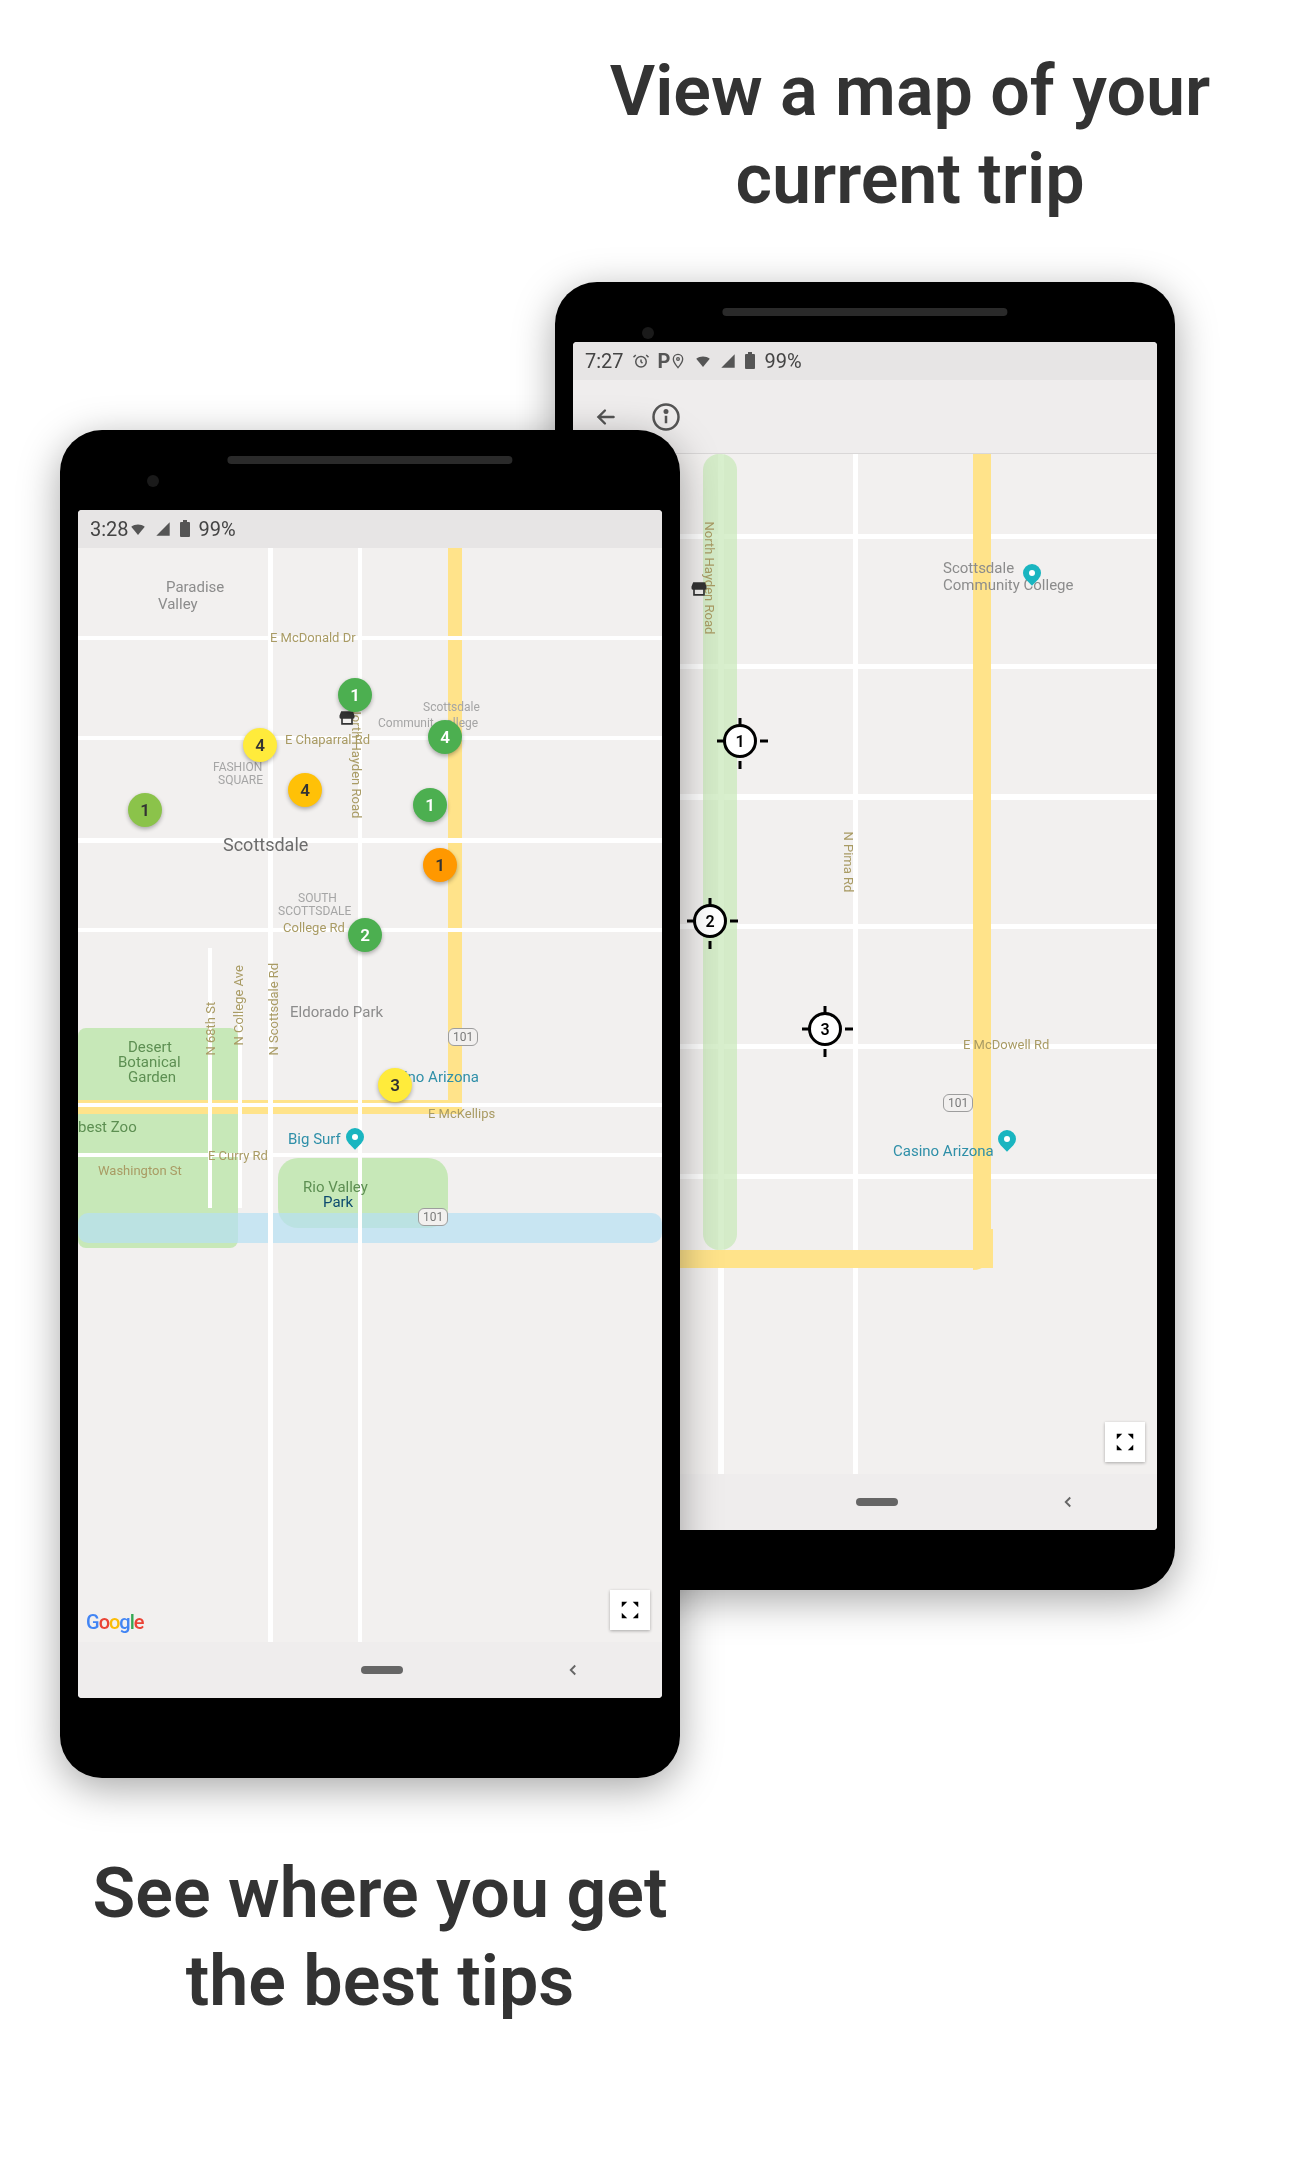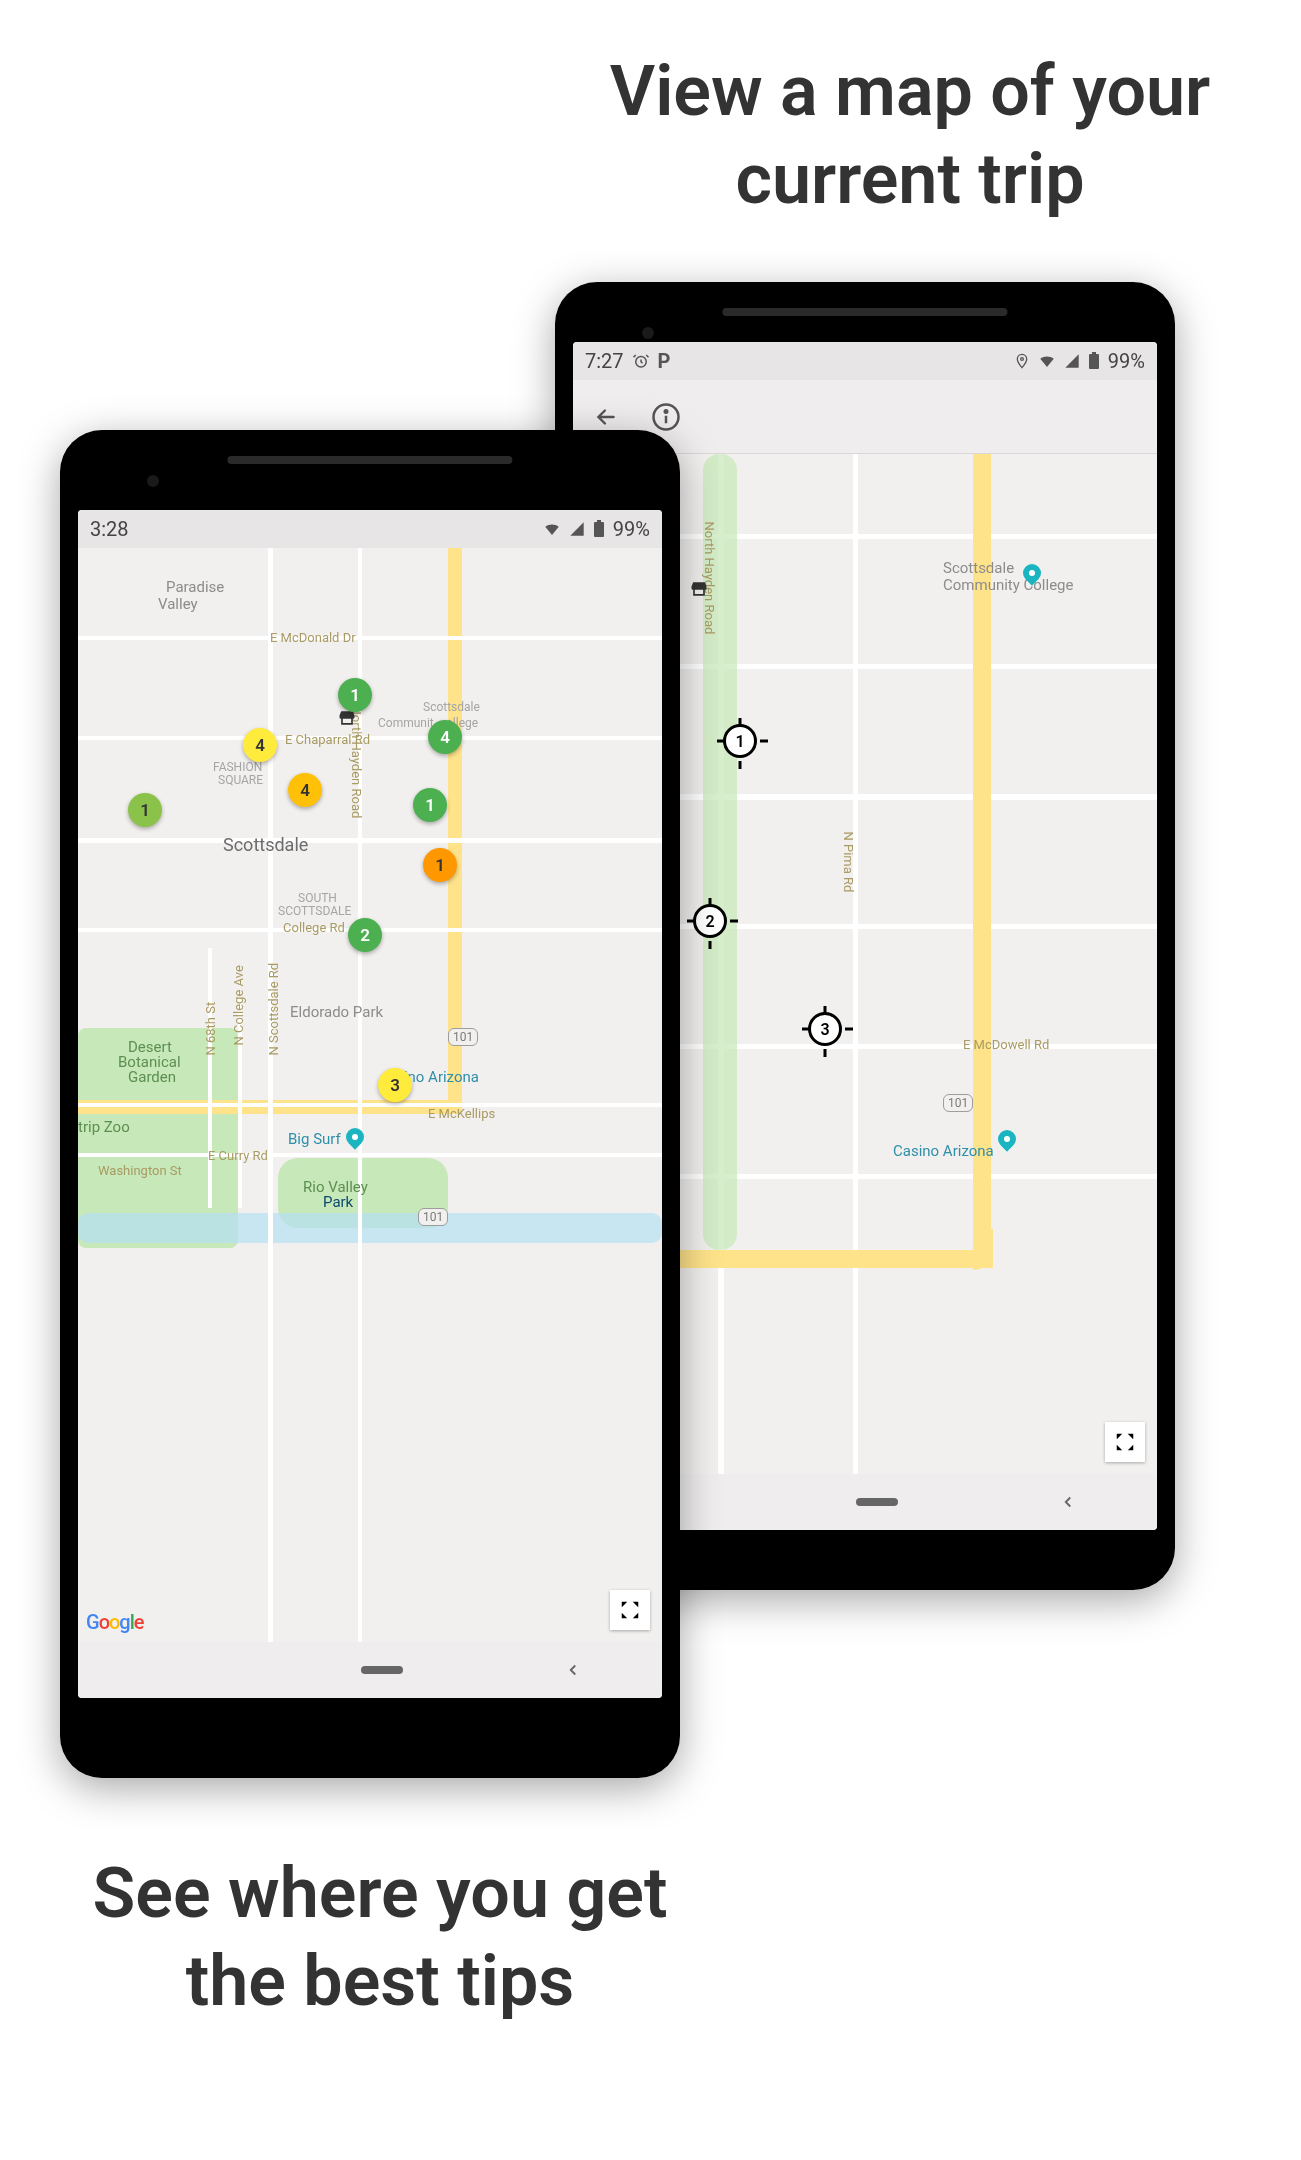--- a/index.html
+++ b/index.html
@@ -85,21 +85,20 @@
     top: 80px; left: 18px; right: 18px; bottom: 80px;
     border-radius: 4px;
   }
 
   
   .statusbar {
     height: 38px;
     background: #e7e5e5;
     display: flex;
     align-items: center;
-    justify-content: space-between;
     padding: 0 12px;
     font-size: 20px;
     color: #444;
   }
   .statusbar .sb-left, .statusbar .sb-right {
     display: flex; align-items: center; gap: 8px;
   }
   .sb-icon { display:inline-flex; }
 
   
@@ -439,21 +438,21 @@
         <div class="label" style="left:80px;top:47px">Valley</div>
         <div class="label" style="left:145px;top:286px;font-size:18px;color:#6c6c6c">Scottsdale</div>
         <div class="label small" style="left:135px;top:212px">FASHION</div>
         <div class="label small" style="left:140px;top:225px">SQUARE</div>
         <div class="label small" style="left:220px;top:343px">SOUTH</div>
         <div class="label small" style="left:200px;top:356px">SCOTTSDALE</div>
         <div class="label" style="left:212px;top:455px">Eldorado Park</div>
         <div class="label" style="left:50px;top:490px;color:#5d8f52">Desert</div>
         <div class="label" style="left:40px;top:505px;color:#5d8f52">Botanical</div>
         <div class="label" style="left:50px;top:520px;color:#5d8f52">Garden</div>
-        <div class="label" style="left:0px;top:570px;color:#5d8f52">trip Zoo</div>
+        <div class="label" style="left:0px;top:570px;color:#5d8f52">best Zoo</div>
         <div class="label poi" style="left:210px;top:582px">Big Surf</div>
         <div class="poi-pin teal" style="left:268px;top:580px"></div>
         <div class="label poi" style="left:310px;top:520px">asino Arizona</div>
         <div class="label" style="left:225px;top:630px;color:#5d8f52">Rio Valley</div>
         <div class="label" style="left:245px;top:645px;color:#0c4a6e">Park</div>
         <div class="label small" style="left:345px;top:152px">Scottsdale</div>
         <div class="label small" style="left:300px;top:168px">Communit</div>
         <div class="label small" style="left:368px;top:168px">ollege</div>
 
         <div class="label road-lbl" style="left:192px;top:82px">E McDonald Dr</div>

